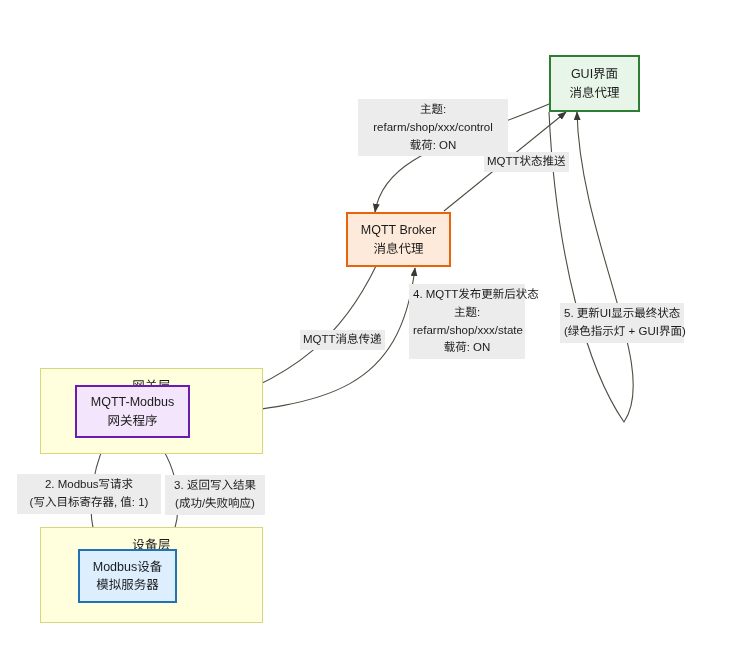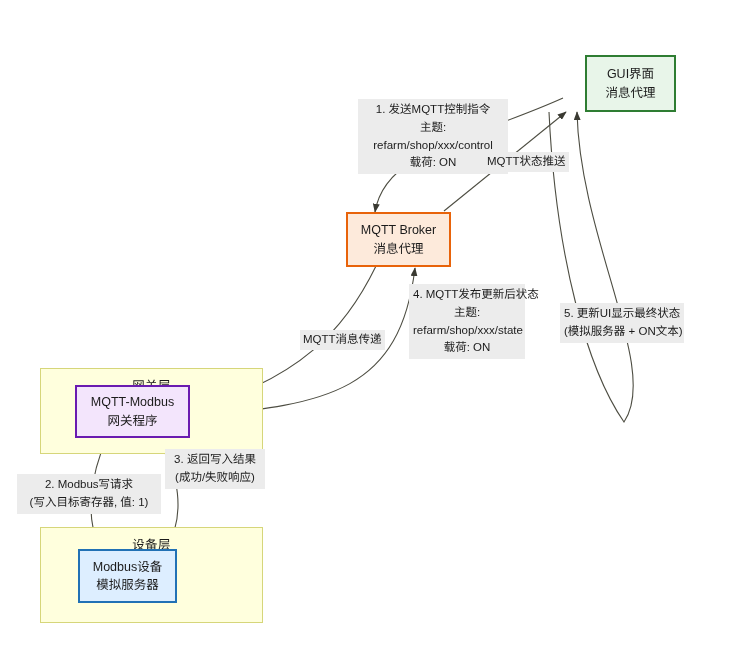--- a/index.html
+++ b/index.html
@@ -53,21 +53,20 @@
     font-size: 12.5px;
     line-height: 1.45;
     color: #1b1b1b;
     text-align: center;
   }
   .node .ln { white-space: nowrap; }
 
   .node-gui {
     background: #e8f5e9;
     border-color: #2e7d32;
-    margin-left: 36px;
   }
   .node-broker {
     background: #fdeadb;
     border-color: #e8630a;
   }
   .node-gateway {
     background: #f3e5fc;
     border-color: #6a1bb0;
   }
   .node-device {
@@ -139,21 +138,20 @@
     <span class="ln">MQTT-Modbus</span>
     <span class="ln">网关程序</span>
   </div>
 
   <div class="node node-device" style="left:78px; top:549px; width:99px; height:54px;">
     <span class="ln">Modbus设备</span>
     <span class="ln">模拟服务器</span>
   </div>
 
   <div class="edge-label" style="left:358px; top:99px; width:150px;">
-    <span class="ln">1. 发送MQTT控制指令</span>
     <span class="ln">主题:</span>
     <span class="ln">refarm/shop/xxx/control</span>
     <span class="ln">载荷: ON</span>
   </div>
 
   <div class="edge-label plain" style="left:484px; top:152px;">
     <span class="ln">MQTT状态推送</span>
   </div>
 
   <div class="edge-label plain" style="left:300px; top:310px;margin-top:20px;">
@@ -162,26 +160,26 @@
 
   <div class="edge-label" style="left:409px; top:284px; width:116px;">
     <span class="ln">4. MQTT发布更新后状态</span>
     <span class="ln">主题:</span>
     <span class="ln">refarm/shop/xxx/state</span>
     <span class="ln">载荷: ON</span>
   </div>
 
   <div class="edge-label" style="left:560px; top:303px; width:124px;">
     <span class="ln">5. 更新UI显示最终状态</span>
-    <span class="ln">(模拟服务器 + ON文本)</span>
+    <span class="ln">(绿色指示灯 + GUI界面)</span>
   </div>
 
   <div class="edge-label" style="left:17px; top:474px; width:144px;">
     <span class="ln">2. Modbus写请求</span>
     <span class="ln">(写入目标寄存器, 值: 1)</span>
   </div>
 
-  <div class="edge-label" style="left:165px; top:449px; width:100px;">
+  <div class="edge-label" style="left:165px; top:475px; width:100px;">
     <span class="ln">3. 返回写入结果</span>
     <span class="ln">(成功/失败响应)</span>
   </div>
 
 </div>
 
 </body></html>

